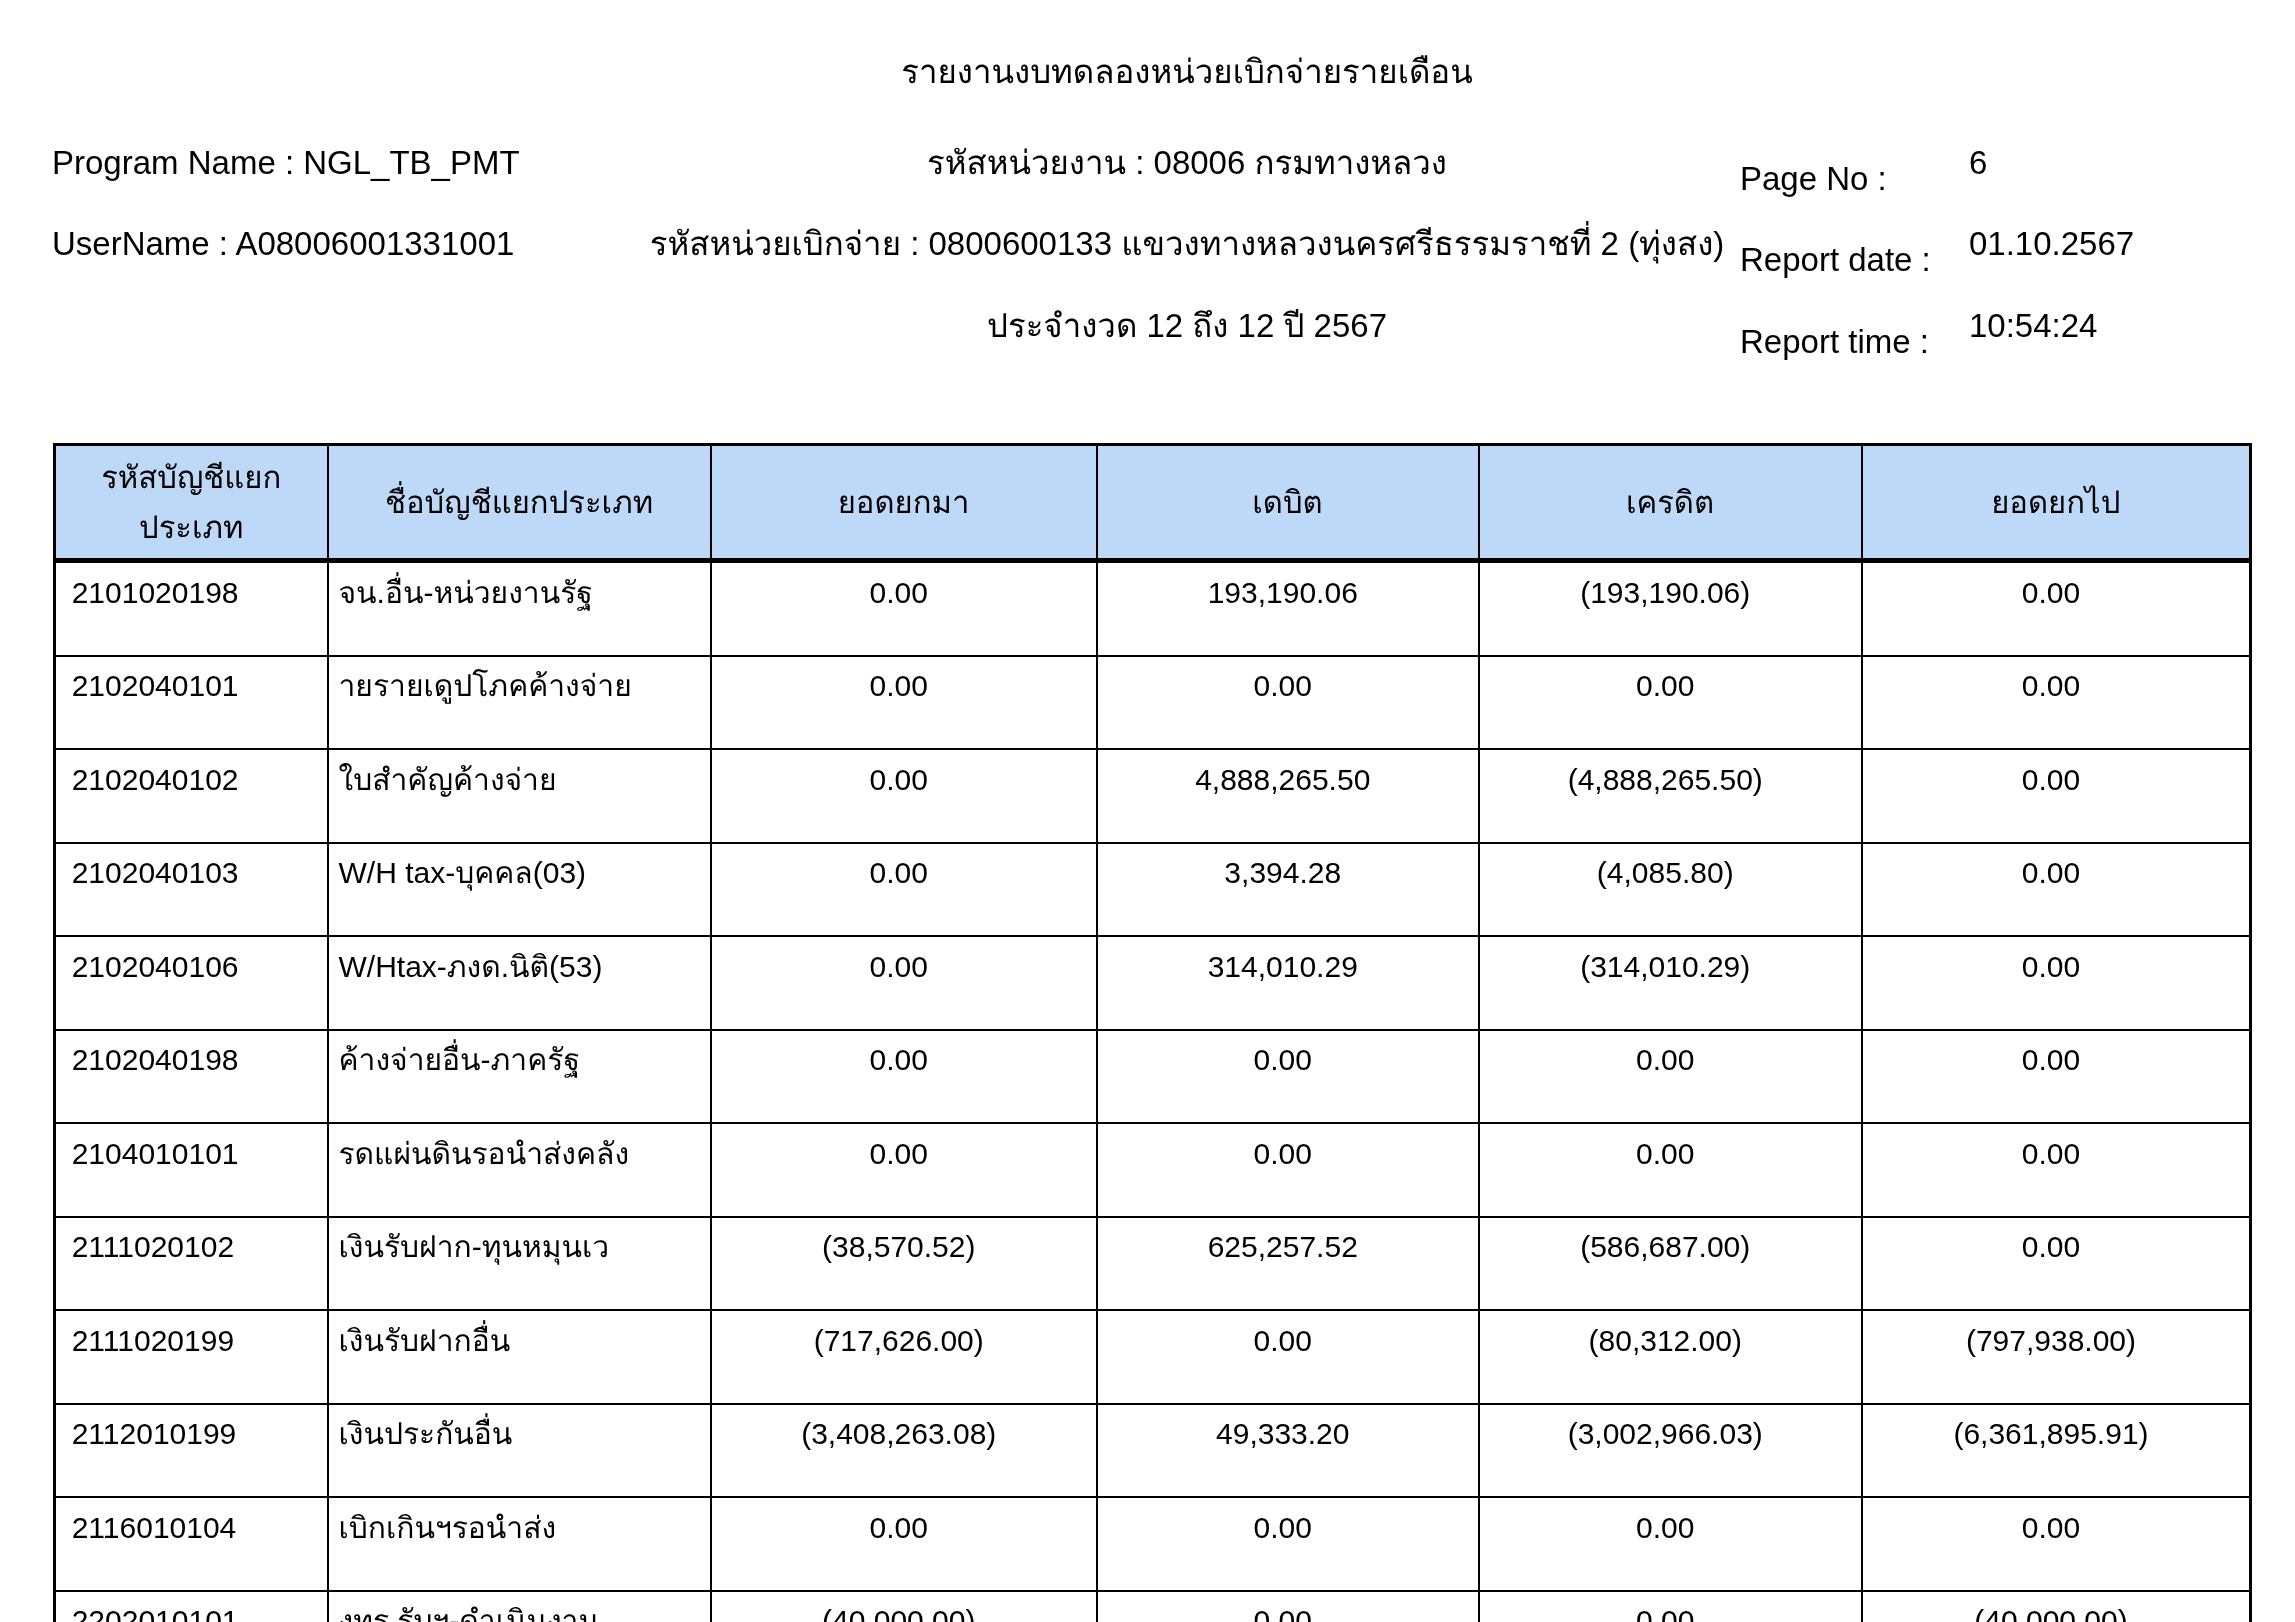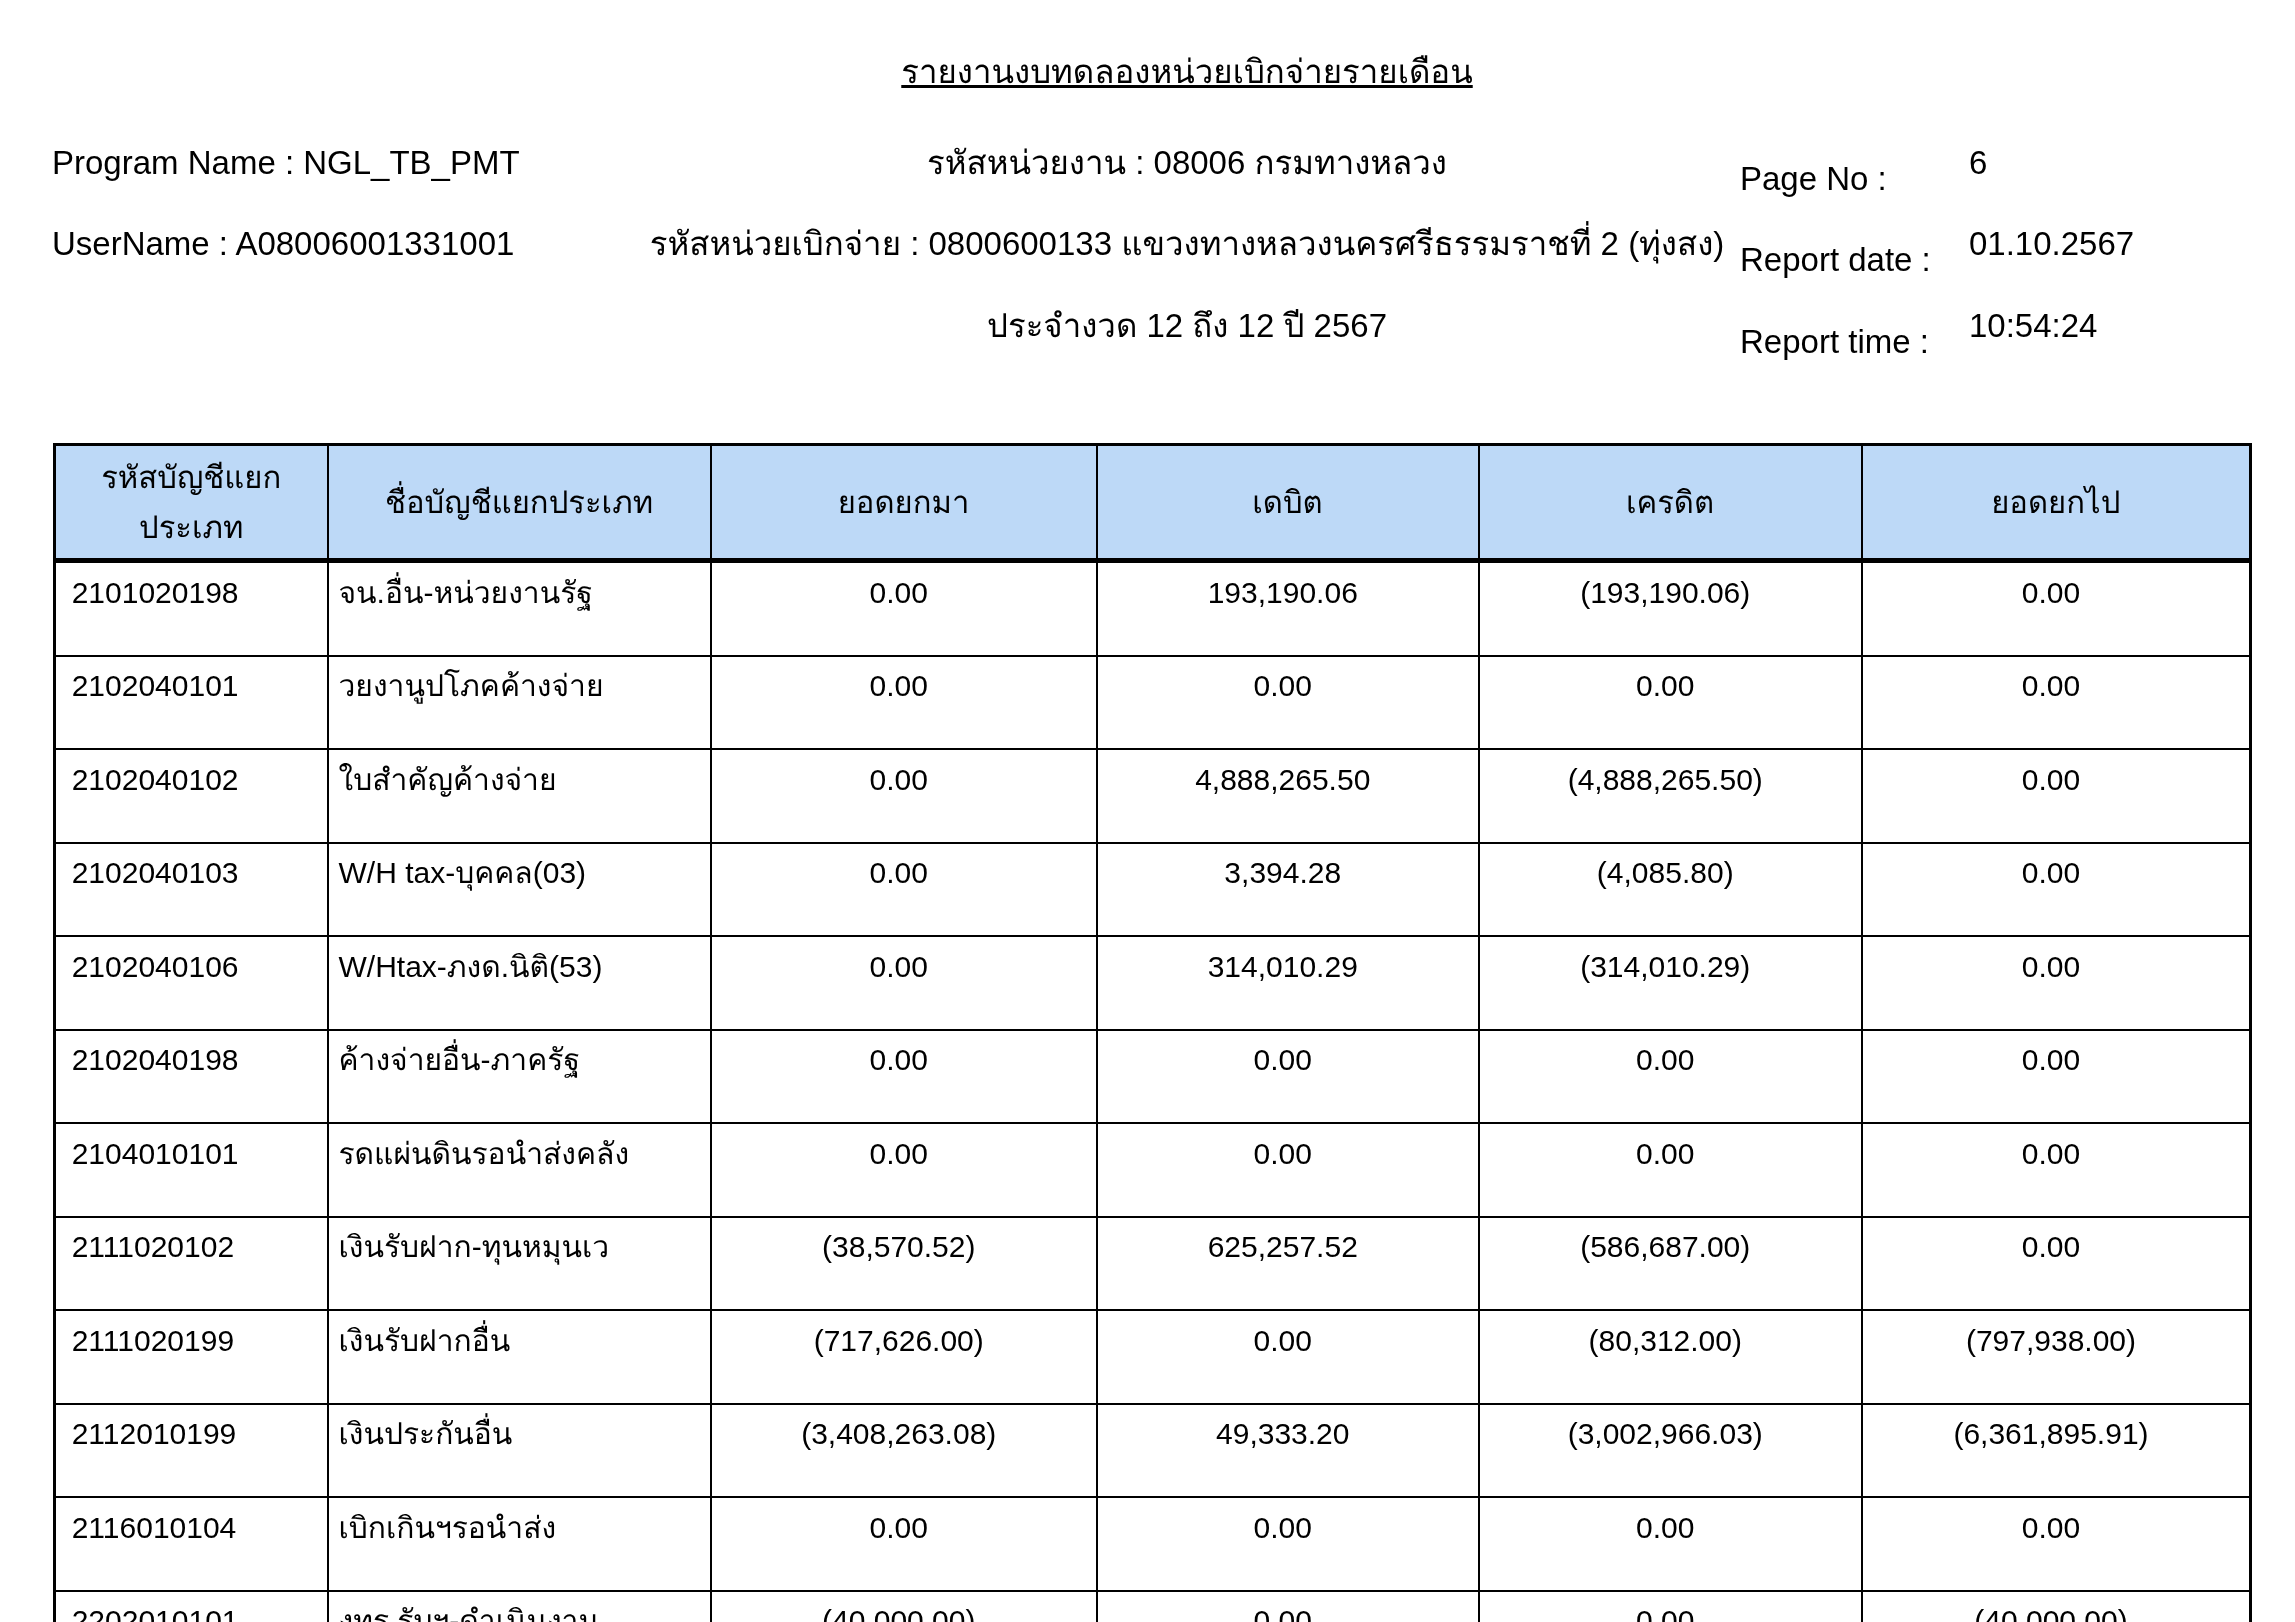--- a/index.html
+++ b/index.html
@@ -22,21 +22,21 @@
     line-height: 1.2;
     white-space: nowrap;
     text-align: center;
   }
   .hdr-center {
     left: 79px;
     right: 0;
     text-align: center;
     white-space: nowrap;
   }
-  .title-line   { top: 52px; text-decoration: underline; }
+  .title-line   { top: 52px; }
   .line2        { top: 143px; }
   .line3        { top: 224px; }
   .line4        { top: 306px; }
   .left-col     { left: 52px; }
   .right-label  { left: 1740px; margin-top: 16px; }
   .right-value  { left: 1969px; }
 
   table.report-table {
     position: absolute;
     left: 53px;
@@ -122,21 +122,21 @@
         <tr>
           <td class="c-code">2101020198</td>
           <td class="c-name">จน.อื่น-หน่วยงานรัฐ</td>
           <td class="c-num">0.00</td>
           <td class="c-num">193,190.06</td>
           <td class="c-num">(193,190.06)</td>
           <td class="c-num">0.00</td>
         </tr>
         <tr>
           <td class="c-code">2102040101</td>
-          <td class="c-name">วยงานูปโภคค้างจ่าย</td>
+          <td class="c-name">ายรายเดูปโภคค้างจ่าย</td>
           <td class="c-num">0.00</td>
           <td class="c-num">0.00</td>
           <td class="c-num">0.00</td>
           <td class="c-num">0.00</td>
         </tr>
         <tr>
           <td class="c-code">2102040102</td>
           <td class="c-name">ใบสำคัญค้างจ่าย</td>
           <td class="c-num">0.00</td>
           <td class="c-num">4,888,265.50</td>

